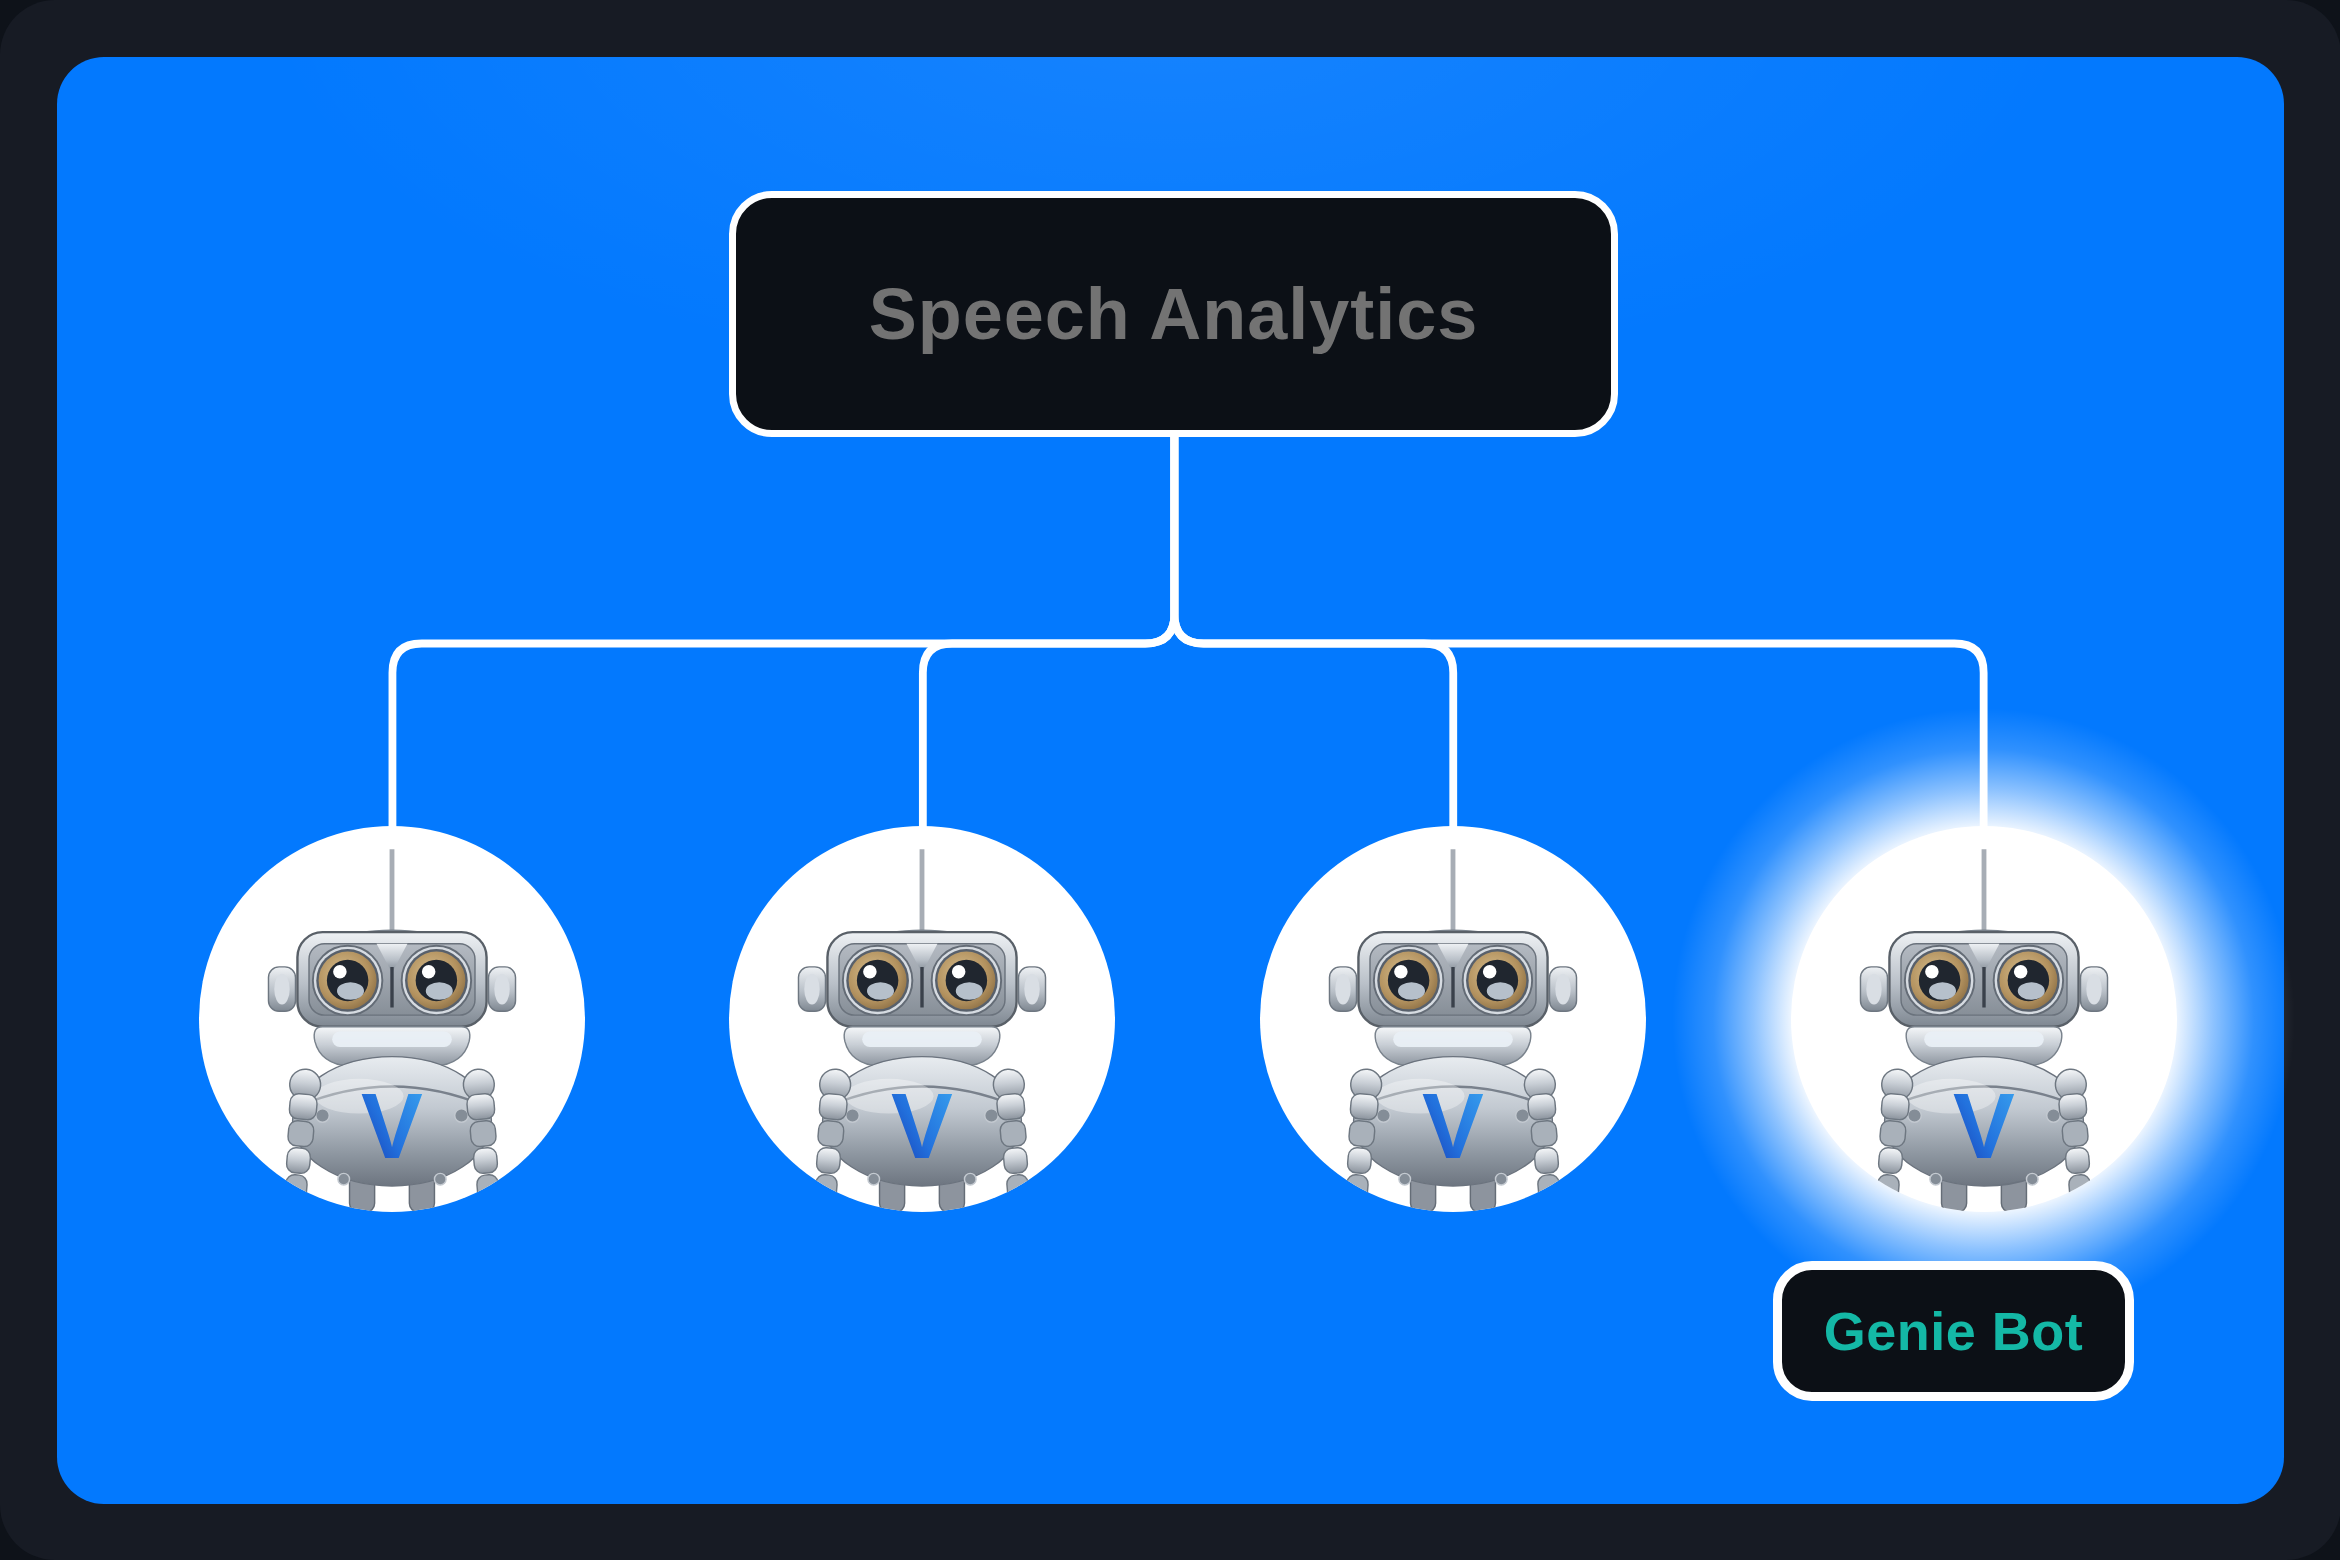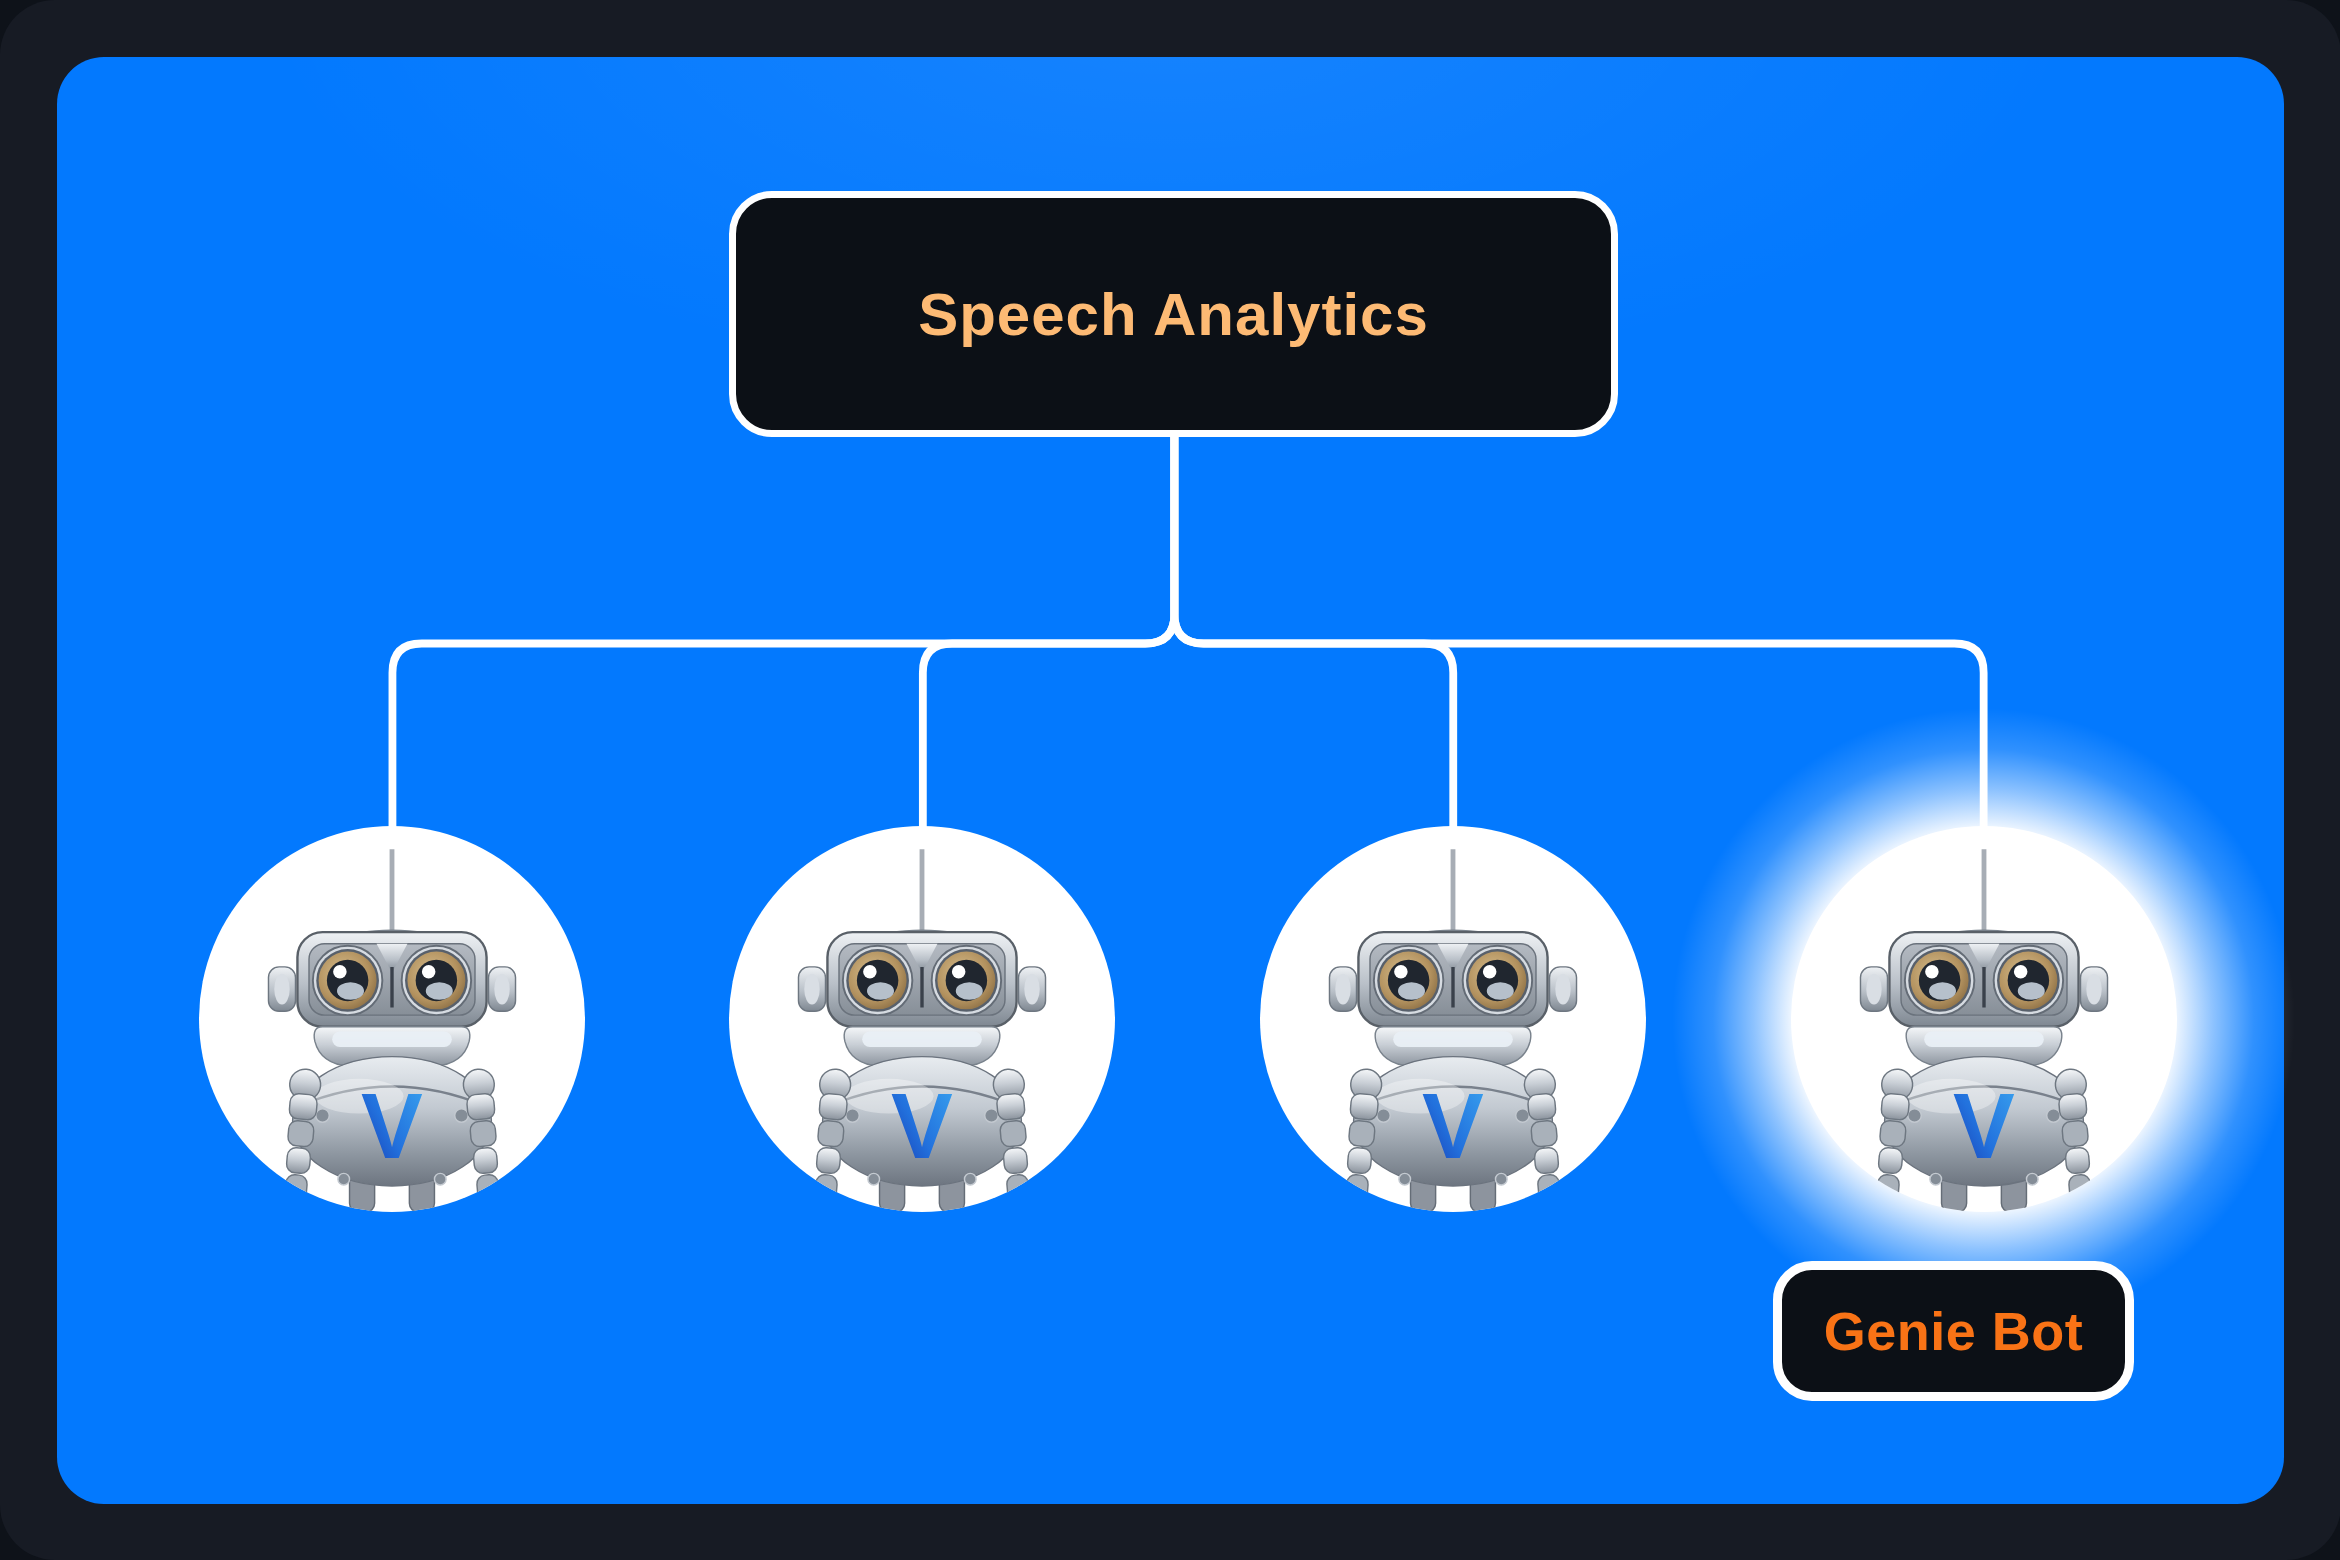--- a/index.html
+++ b/index.html
@@ -23,27 +23,27 @@
     position:absolute;top:826px;width:386px;height:386px;border-radius:50%;
     background:#ffffff;overflow:hidden;
   }
   .circle-node svg{display:block;width:386px;height:386px;}
   .c1{left:199px}.c2{left:729px}.c3{left:1260px}.c4{left:1791px}
   .root-box{
     position:absolute;left:729px;top:191px;width:889px;height:246px;box-sizing:border-box;
     background:#0c1016;border:7.8px solid #ffffff;border-radius:43px;
     display:flex;align-items:center;justify-content:center;
   }
-  .root-box span{color:#fdba74;font-size:60px;font-weight:700;letter-spacing:1px;}
+  .root-box span{color:#737373;font-size:72px;font-weight:700;letter-spacing:1px;}
   .genie-label{
     position:absolute;left:1773px;top:1261px;width:361px;height:140px;box-sizing:border-box;
     background:#0c1016;border:9.8px solid #ffffff;border-radius:39px;
     display:flex;align-items:center;justify-content:center;
   }
-  .genie-label span{color:#f97316;font-size:54px;font-weight:700;letter-spacing:0.5px;}
+  .genie-label span{color:#14b8a6;font-size:54px;font-weight:700;letter-spacing:0.5px;}
   .defs-store{position:absolute;width:0;height:0;overflow:hidden;}
 </style>
 </head>
 <body>
 
 <svg class="defs-store" aria-hidden="true">
   <defs>
     <linearGradient id="gSilver" x1="0" y1="0" x2="0" y2="1">
       <stop offset="0" stop-color="#f5f7f9"></stop>
         <stop offset="0.45" stop-color="#c9cfd6"></stop>

